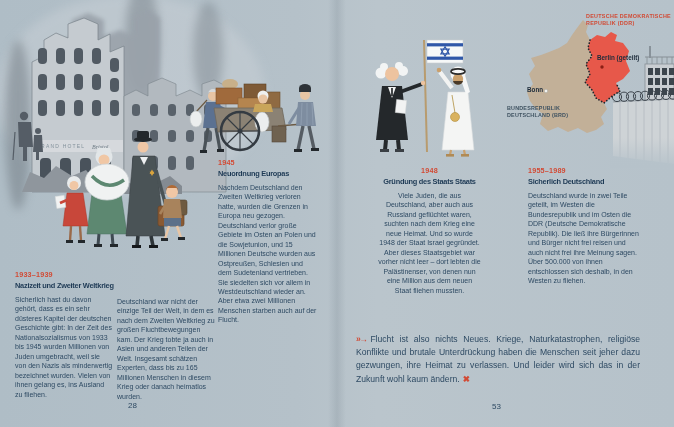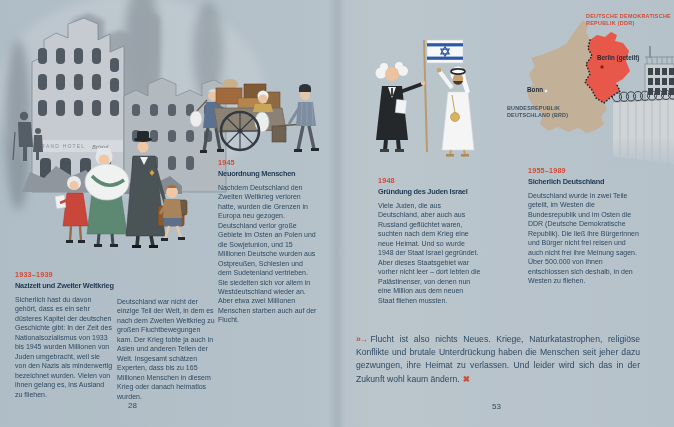--- a/index.html
+++ b/index.html
@@ -338,29 +338,29 @@
     <div class="title">Nazizeit und Zweiter Weltkrieg</div>
     <div class="body">Sicherlich hast du davon gehört, dass es ein sehr düsteres Kapitel der deutschen Geschichte gibt: In der Zeit des Nationalsozialismus von 1933 bis 1945 wurden Millionen von Juden umgebracht, weil sie von den Nazis als minderwertig bezeichnet wurden. Vielen von ihnen gelang es, ins Ausland zu fliehen.</div>
   </div>
 
   <div class="txt" style="left:117px;top:297px;width:98px;">
     <div class="body">Deutschland war nicht der einzige Teil der Welt, in dem es nach dem Zweiten Weltkrieg zu großen Fluchtbewegungen kam. Der Krieg tobte ja auch in Asien und anderen Teilen der Welt. Insgesamt schätzen Experten, dass bis zu 165 Millionen Menschen in diesem Krieg oder danach heimatlos wurden.</div>
   </div>
 
   <div class="txt" style="left:218px;top:158px;width:100px;">
     <div class="date">1945</div>
-    <div class="title">Neuordnung Menschen</div>
+    <div class="title">Neuordnung Europas</div>
     <div class="body">Nachdem Deutschland den Zweiten Weltkrieg verloren hatte, wurden die Grenzen in Europa neu gezogen. Deutschland verlor große Gebiete im Osten an Polen und die Sowjetunion, und 15 Millionen Deutsche wurden aus Ostpreußen, Schlesien und dem Sudetenland vertrieben. Sie siedelten sich vor allem in Westdeutschland wieder an. Aber etwa zwei Millionen Menschen starben auch auf der Flucht.</div>
   </div>
 
   <div class="txt pagenum" style="left:128px;top:401px;">28</div>
 
-  <div class="txt" style="left:378px;top:176px;width:103px;">
+  <div class="txt" style="left:378px;top:166px;width:103px;text-align:center;">
     <div class="date">1948</div>
-    <div class="title">Gründung des Juden Israel</div>
+    <div class="title">Gründung des Staats Staats</div>
     <div class="body">Viele Juden, die aus Deutschland, aber auch aus Russland geflüchtet waren, suchten nach dem Krieg eine neue Heimat. Und so wurde 1948 der Staat Israel gegründet. Aber dieses Staatsgebiet war vorher nicht leer – dort lebten die Palästinenser, von denen nun eine Million aus dem neuen Staat fliehen mussten.</div>
   </div>
 
   <div class="txt" style="left:528px;top:166px;width:112px;">
     <div class="date">1955–1989</div>
     <div class="title">Sicherlich Deutschland</div>
     <div class="body">Deutschland wurde in zwei Teile geteilt, im Westen die Bundesrepublik und im Osten die DDR (Deutsche Demokratische Republik). Die ließ ihre Bürgerinnen und Bürger nicht frei reisen und auch nicht frei ihre Meinung sagen. Über 500.000 von ihnen entschlossen sich deshalb, in den Westen zu fliehen.</div>
   </div>
 
   <div class="txt concl" style="left:356px;top:333px;width:284px;">

